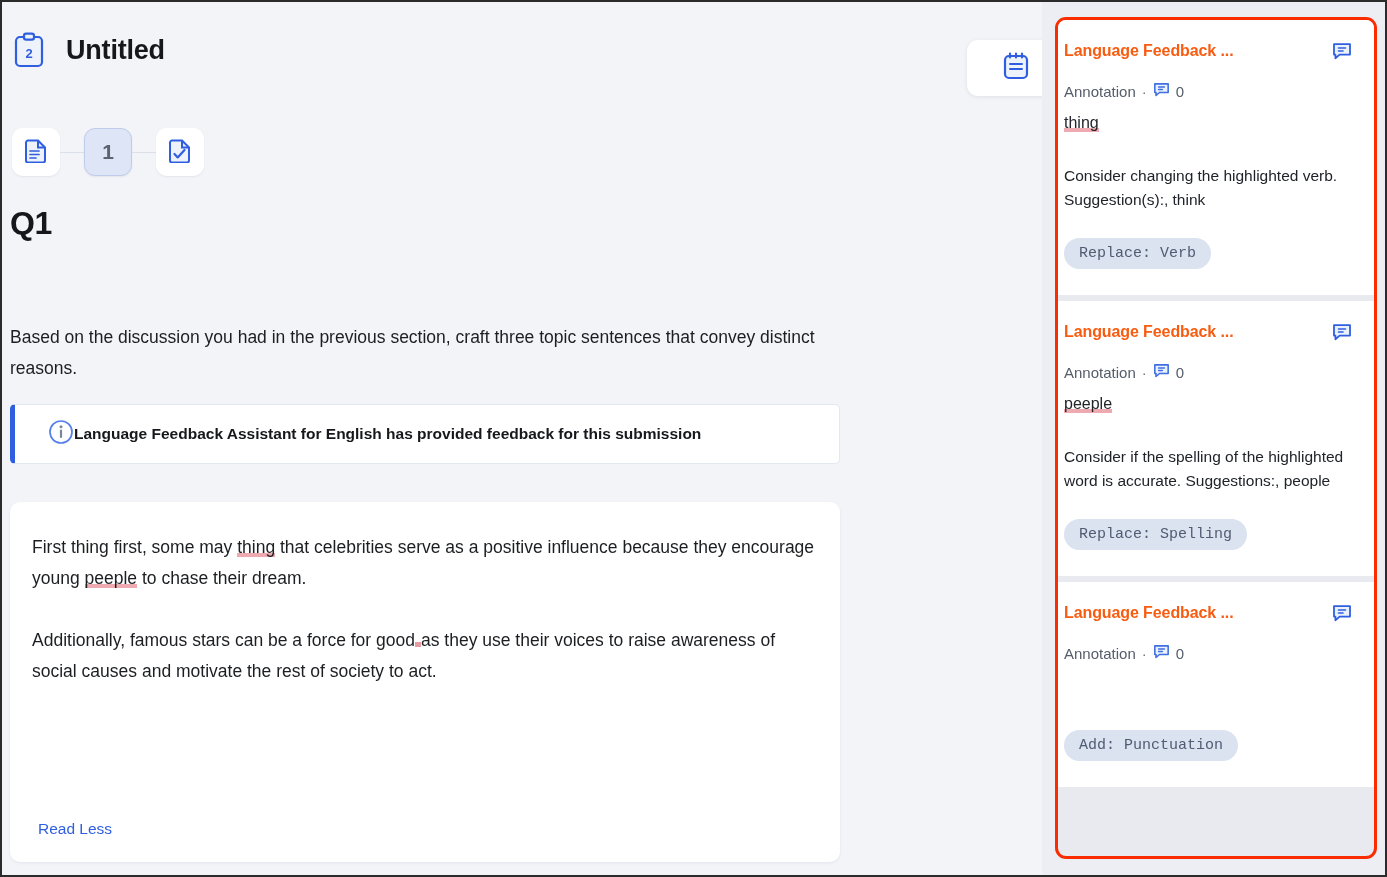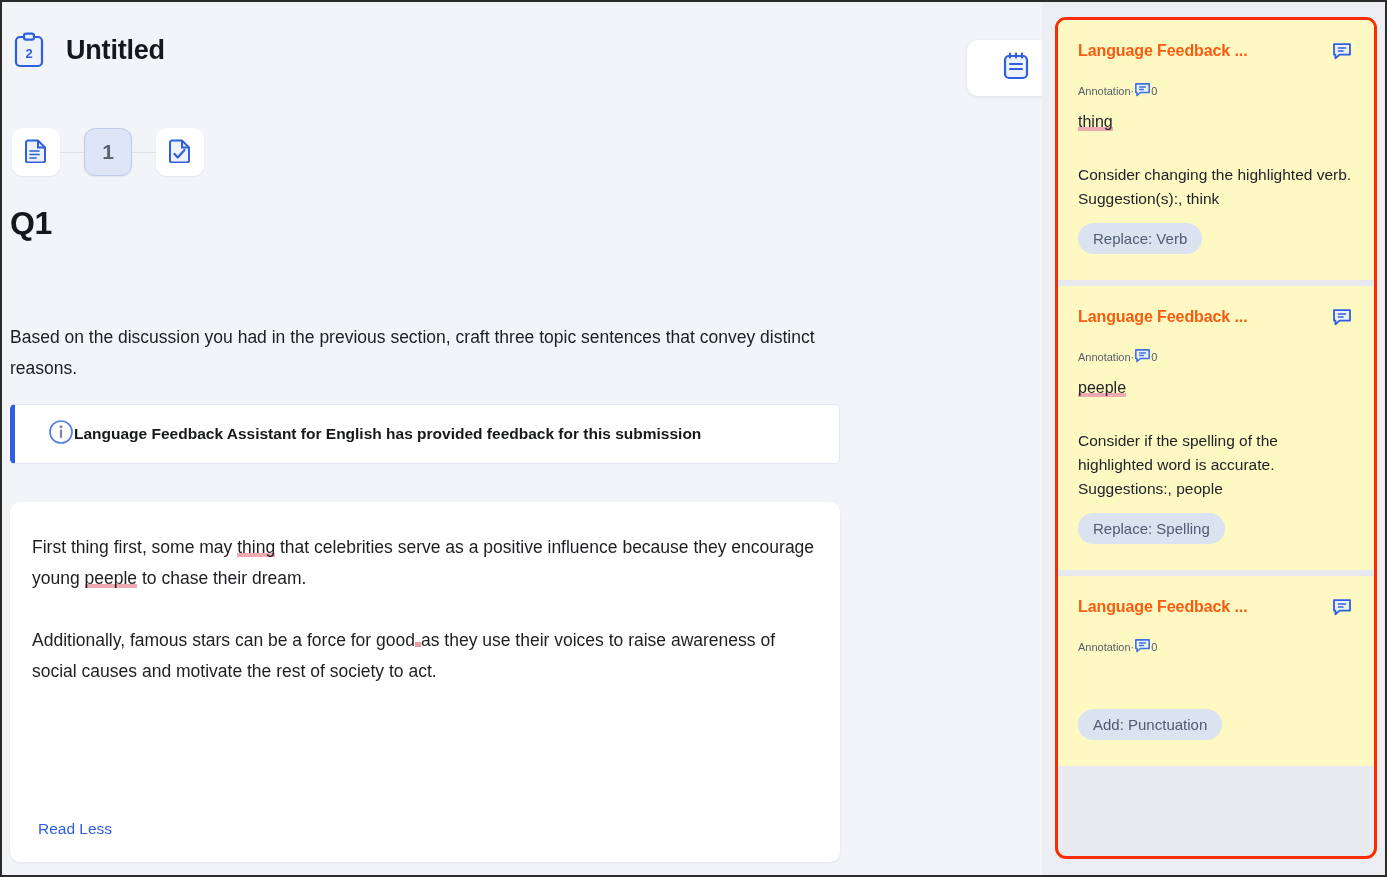--- a/index.html
+++ b/index.html
@@ -123,53 +123,53 @@
   #sidebar {
     position: absolute;
     left: 13px; top: 15px;
     width: 322px; height: 842px;
     border: 3px solid #fa2d00;
     border-radius: 11px;
     background: #e8eaef;
     overflow: hidden;
   }
   .fb-card {
-    background: #fef9c3;
-    padding: 22px 22px 26px 20px;
+    background: #ffffff;
+    padding: 22px 22px 26px 6px;
     position: relative;
   }
   .fb-card + .fb-card { margin-top: 6px; }
   .fb-head {
     display: flex; align-items: flex-start; justify-content: space-between;
     margin-bottom: 18px;
   }
   .fb-title {
     font-size: 16px; font-weight: bold; color: #f75c10;
     letter-spacing: -0.1px;
   }
   .fb-meta {
-    display: flex; align-items: center; 
-    font-size: 11px; color: #555d6a; margin-bottom: 14px;
+    display: flex; align-items: center; gap: 6px;
+    font-size: 15px; color: #555d6a; margin-bottom: 14px;
   }
   .fb-meta .dot { color: #6c7481; }
   .fb-word {
     font-size: 16px; color: #22252a;
     display: inline-block;
     box-shadow: inset 0 -4px 0 #eeaab0;
     margin-bottom: 6px;
   }
   .fb-word-slot { min-height: 22px; margin-bottom: 6px; }
   .fb-body {
     font-size: 15.5px; line-height: 24px; color: #20242a;
     margin-top: 26px;
   }
   .fb-chip {
-    display: inline-block; margin-top: 12px;
+    display: inline-block; margin-top: 26px;
     padding: 7px 15px; border-radius: 17px;
-    background: #dbe2f0; color: #4f5c72; font-size: 15px;
+    background: #dbe2f0; color: #4f5c72; font-size: 15px; font-family: Liberation Mono, monospace;
   }
 </style>
 </head>
 <body>
 
 <div id="app">
 
   <div id="main">
 
     <div class="doc-header">

